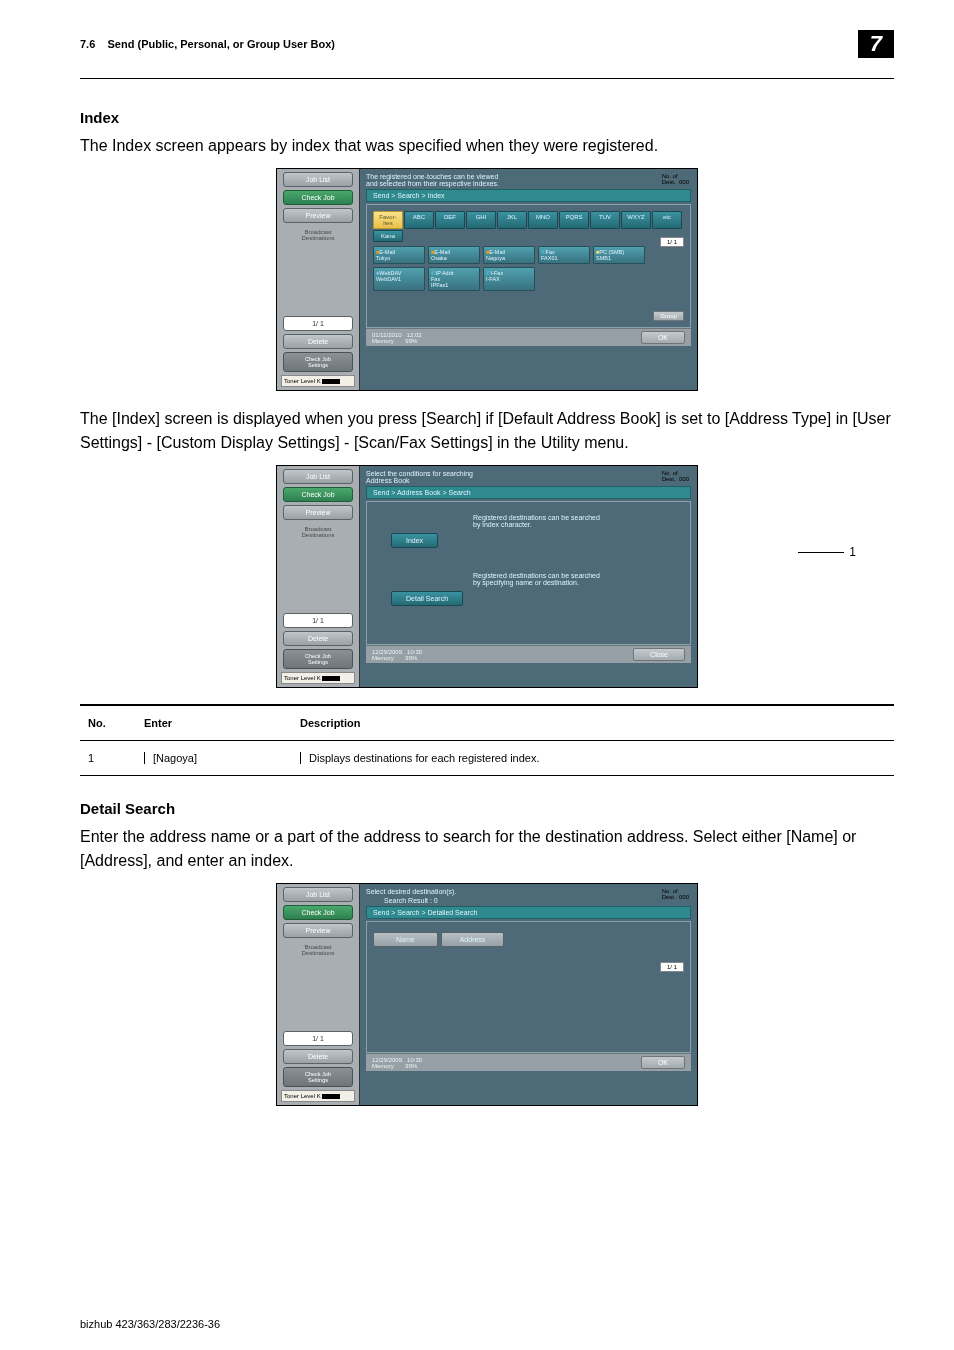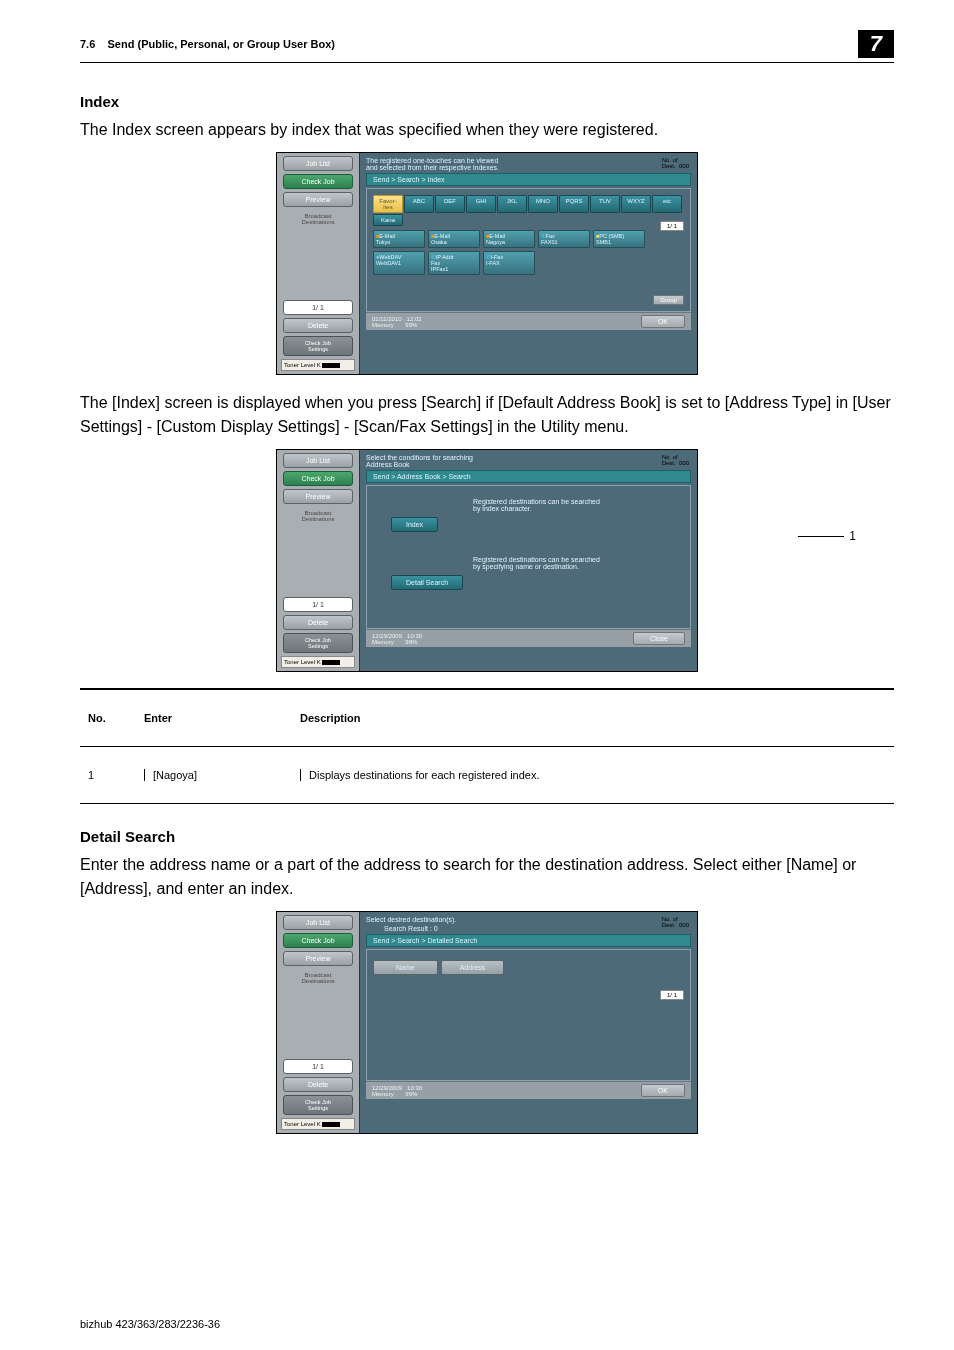--- a/index.html
+++ b/index.html
@@ -1,17 +1,17 @@
 <!DOCTYPE html>
 <html><head>
 <meta charset="utf-8">
 <style>
   body{margin:0;font-family:Arial,Helvetica,sans-serif;color:#000;background:#fff;font-size:12px}
   .page{width:954px;min-height:1350px;margin:0 auto;position:relative;padding:30px 60px 20px 80px;box-sizing:border-box}
-  .hdr{display:flex;justify-content:space-between;align-items:center;margin-bottom:4px}
+  .hdr{display:flex;justify-content:space-between;align-items:center;margin-bottom:20px}
   .hdr-l{font-size:11px;font-weight:bold}
   .hdr-r{background:#000;color:#fff;font-size:22px;font-style:italic;font-weight:bold;padding:0 12px;line-height:28px}
   .rule{height:1px;background:#000;margin-bottom:30px}
   .content{}
   .h2{font-weight:bold;font-size:15px;margin:0 0 8px 0}
   .p{font-size:16px;line-height:1.5;margin:0 0 10px 0}
   .scr-wrap{text-align:center;margin:10px 0 16px 0;position:relative}
   .scr{display:inline-block;text-align:left;border:1px solid #000;background:#e0e4e4;width:420px}
   .scr-top{display:flex}
   .scr-left{width:82px;background:#a8aeb2;border-right:1px solid #333}
@@ -35,21 +35,21 @@
   .pill.p1{top:32px}
   .pill.grp{bottom:6px;background:linear-gradient(#c4cacd,#a4abae);color:#fff;border-color:#6e7478}
   .btm{display:flex;justify-content:space-between;align-items:center;background:#96a0a6;border-top:1px solid #6e767a;padding:2px 6px;font-size:6px;color:#eef2f4}
   .okb{background:linear-gradient(#c4cacd,#a4abae);border:1px solid #6e7478;color:#fff;font-size:7px;padding:2px 16px;border-radius:2px}
   .stxt{font-size:7px;color:#dff2ff;margin:6px 0 4px}
   .sbtn{display:inline-block;background:linear-gradient(#3a92a0,#246a74);border:1px solid #184850;color:#dff2ff;font-size:7px;padding:3px 14px;border-radius:2px}
   .sbtn.g{background:linear-gradient(#b8c0c4,#96a0a6);border-color:#5a6266}
   .callout{position:absolute;font-size:12px}
   .callout-line{position:absolute;height:1px;background:#000}
   table.t{border-collapse:collapse;width:100%;margin:6px 0 24px 0}
-  table.t th,table.t td{text-align:left;font-size:11px;padding:22px 8px;vertical-align:top}
+  table.t th,table.t td{text-align:left;font-size:11px;padding:11px 8px;vertical-align:top}
   table.t thead tr{border-top:2px solid #000;border-bottom:1px solid #000}
   table.t tbody tr{border-bottom:1px solid #000}
   table.t th:nth-child(1),table.t td:nth-child(1){width:40px}
   table.t th:nth-child(2),table.t td:nth-child(2){width:140px}
   table.t td .sep{border-left:1px solid #000;padding-left:8px;display:block}
   .ftr{position:absolute;bottom:20px;left:80px;right:60px;display:flex;font-size:11px}
   .sr{display:flex;gap:3px;margin:4px 0}
 </style>
 </head>
 <body>

